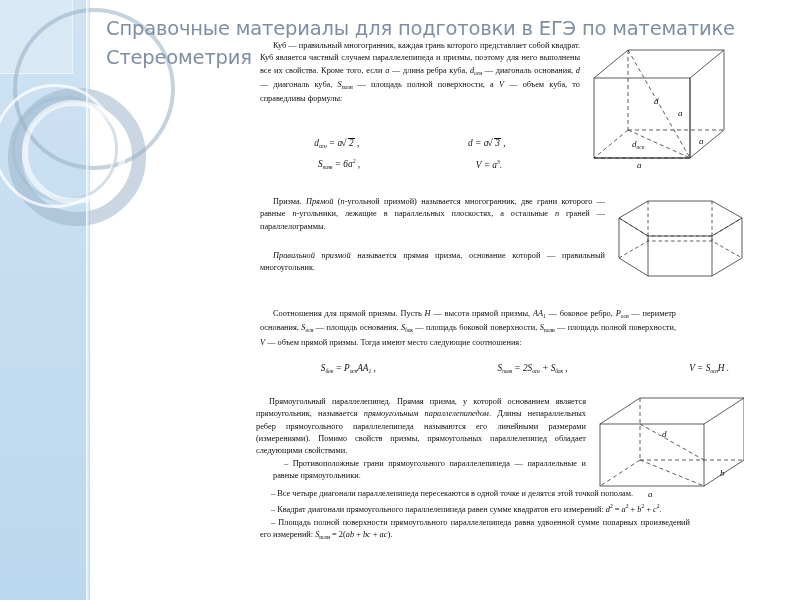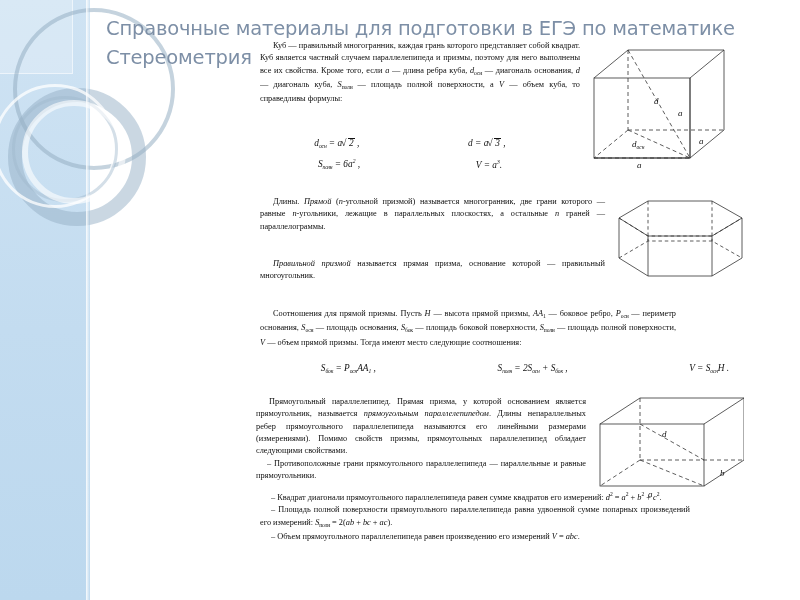--- a/index.html
+++ b/index.html
@@ -103,46 +103,46 @@
         <span><span class="v">d</span><sub>осн</sub> = <span class="v">a</span><span class="sqrt"><span>2</span></span> ,</span>
         <span><span class="v">d</span> = <span class="v">a</span><span class="sqrt"><span>3</span></span> ,</span>
       </div>
       <div class="fml-row">
         <span><span class="v">S</span><sub>полн</sub> = 6<span class="v">a</span><sup>2</sup> ,</span>
         <span><span class="v">V</span> = <span class="v">a</span><sup>3</sup>.</span>
       </div>
     </div>
 
     <div id="blk-prism">
-      <p class="txt ind"><span class="b">Длины.</span> <span class="i">Прямой</span> (<span class="v">n</span>-угольной призмой) называется многогранник, две грани которого — равные <span class="v">n</span>-угольники, лежащие в параллельных плоско­стях, а остальные <span class="v">n</span> граней — параллелограммы.</p>
+      <p class="txt ind"><span class="b">Призма.</span> <span class="i">Прямой</span> (<span class="v">n</span>-угольной призмой) называется многогранник, две грани которого — равные <span class="v">n</span>-угольники, лежащие в параллельных плоско­стях, а остальные <span class="v">n</span> граней — параллелограммы.</p>
     </div>
 
     <div id="blk-prism2">
-      <p class="txt ind" style="margin-top:12px;"><span class="i">Правильной призмой</span> называется прямая призма, основание которой — правильный многоугольник.</p>
+      <p class="txt ind" style="margin-top:4px;"><span class="i">Правильной призмой</span> называется прямая призма, основание которой — правильный многоугольник.</p>
     </div>
 
     <div id="blk-relations">
       <p class="txt ind"><span class="b">Соотношения для прямой призмы.</span> Пусть <span class="v">H</span> — высота прямой призмы, <span class="v">AA</span><sub>1</sub> — боковое ребро, <span class="v">P</span><sub>осн</sub> — периметр основания, <span class="v">S</span><sub>осн</sub> — площадь основания, <span class="v">S</span><sub>бок</sub> — площадь боковой по­верхности, <span class="v">S</span><sub>полн</sub> — площадь полной поверхности, <span class="v">V</span> — объем прямой призмы. Тогда имеют место следующие соотношения:</p>
     </div>
 
     <div id="prism-fml" class="fml-row">
       <span><span class="v">S</span><sub>бок</sub> = <span class="v">P</span><sub>осн</sub><span class="v">AA</span><sub>1</sub> ,</span>
       <span><span class="v">S</span><sub>полн</sub> = 2<span class="v">S</span><sub>осн</sub> + <span class="v">S</span><sub>бок</sub> ,</span>
       <span><span class="v">V</span> = <span class="v">S</span><sub>осн</sub><span class="v">H</span> .</span>
     </div>
 
     <div id="blk-par">
       <p class="txt ind"><span class="b">Прямоугольный параллелепипед.</span> Прямая призма, у ко­торой основанием является прямоугольник, называется <span class="i">прямо­угольным параллелепипедом</span>. Длины непараллельных ребер прямоугольного параллелепипеда называются его линейными размерами (измерениями). Помимо свойств призмы, прямо­угольных параллелепипед обладает следующими свойствами.</p>
-      <p class="txt" style="text-indent:11px;">– Противоположные грани прямоугольного параллелепи­педа — параллельные и равные прямоугольники.</p>
+      <p class="txt" style="text-indent:11px;margin-left:17px;">– Противоположные грани прямоугольного параллелепи­педа — параллельные и равные прямоугольники.</p>
     </div>
 
     <div id="blk-bullets">
+      <p class="txt" style="text-indent:11px;">– Все четыре диагонали параллелепипеда пересекаются в одной точке и делятся этой точ­кой пополам.</p>
       <p class="txt" style="text-indent:11px;">– Квадрат диагонали прямоугольного параллелепипеда равен сумме квадратов его измере­ний: <span class="v">d</span><sup>2</sup> = <span class="v">a</span><sup>2</sup> + <span class="v">b</span><sup>2</sup> + <span class="v">c</span><sup>2</sup>.</p>
       <p class="txt" style="text-indent:11px;">– Площадь полной поверхности прямоугольного параллелепипеда равна удвоенной сумме попарных произведений его измерений: <span class="v">S</span><sub>полн</sub> = 2(<span class="v">ab</span> + <span class="v">bc</span> + <span class="v">ac</span>).</p>
-      <p class="txt" style="text-indent:11px;">– Объем прямоугольного параллелепипеда равен произведению его измерений <span class="v">V</span> = <span class="v">abc</span>.</p>
     </div>
 
     <svg class="fig" id="fig-cube" width="175" height="128" viewBox="0 0 175 128">
       <g stroke="#333" fill="none" stroke-width="0.8">
 
         <rect x="12" y="34" width="96" height="80"></rect>
 
         <polyline points="12,34 46,6 142,6 142,86 108,114"></polyline>
         <line x1="108" y1="34" x2="142" y2="6"></line>
         <line x1="12" y1="114" x2="108" y2="114"></line>

